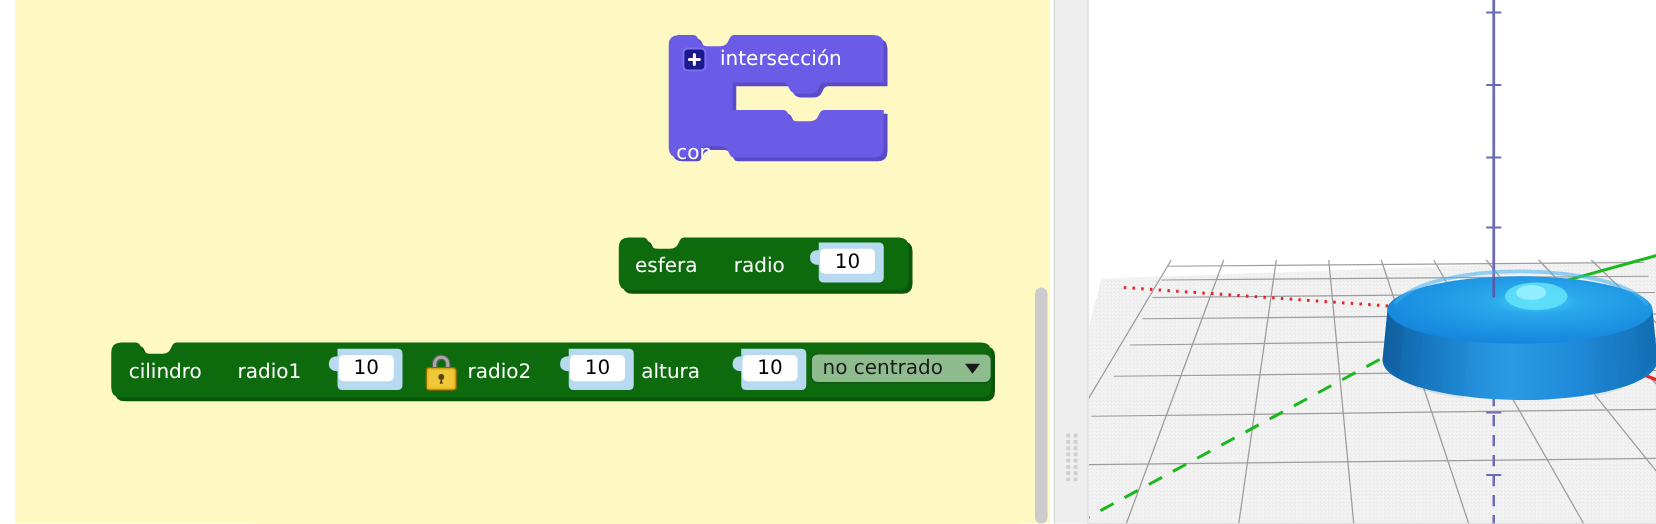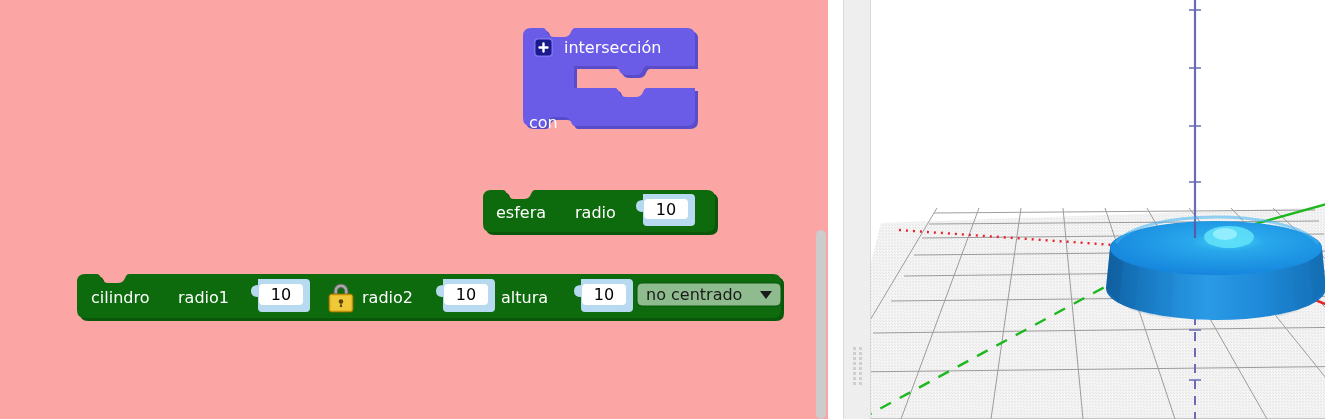--- a/index.html
+++ b/index.html
@@ -11,24 +11,24 @@
     width: 1325px;
     height: 419px;
     position: relative;
     overflow: hidden;
     font-family: "DejaVu Sans", "Liberation Sans", sans-serif;
   }
 
   
   #workspace {
     position: absolute;
-    left: 0; top: 0;
+    left: 12px; top: 0;
     width: 828px;
     height: 419px;
-    background: #fca5a5;
+    background: #fef9c3;
     overflow: hidden;
   }
 
   .block-svg { position: absolute; overflow: visible; }
 
   .blk-text {
     font-family: "DejaVu Sans", "Liberation Sans", sans-serif;
     font-size: 16px;
     fill: #ffffff;
     dominant-baseline: middle;

